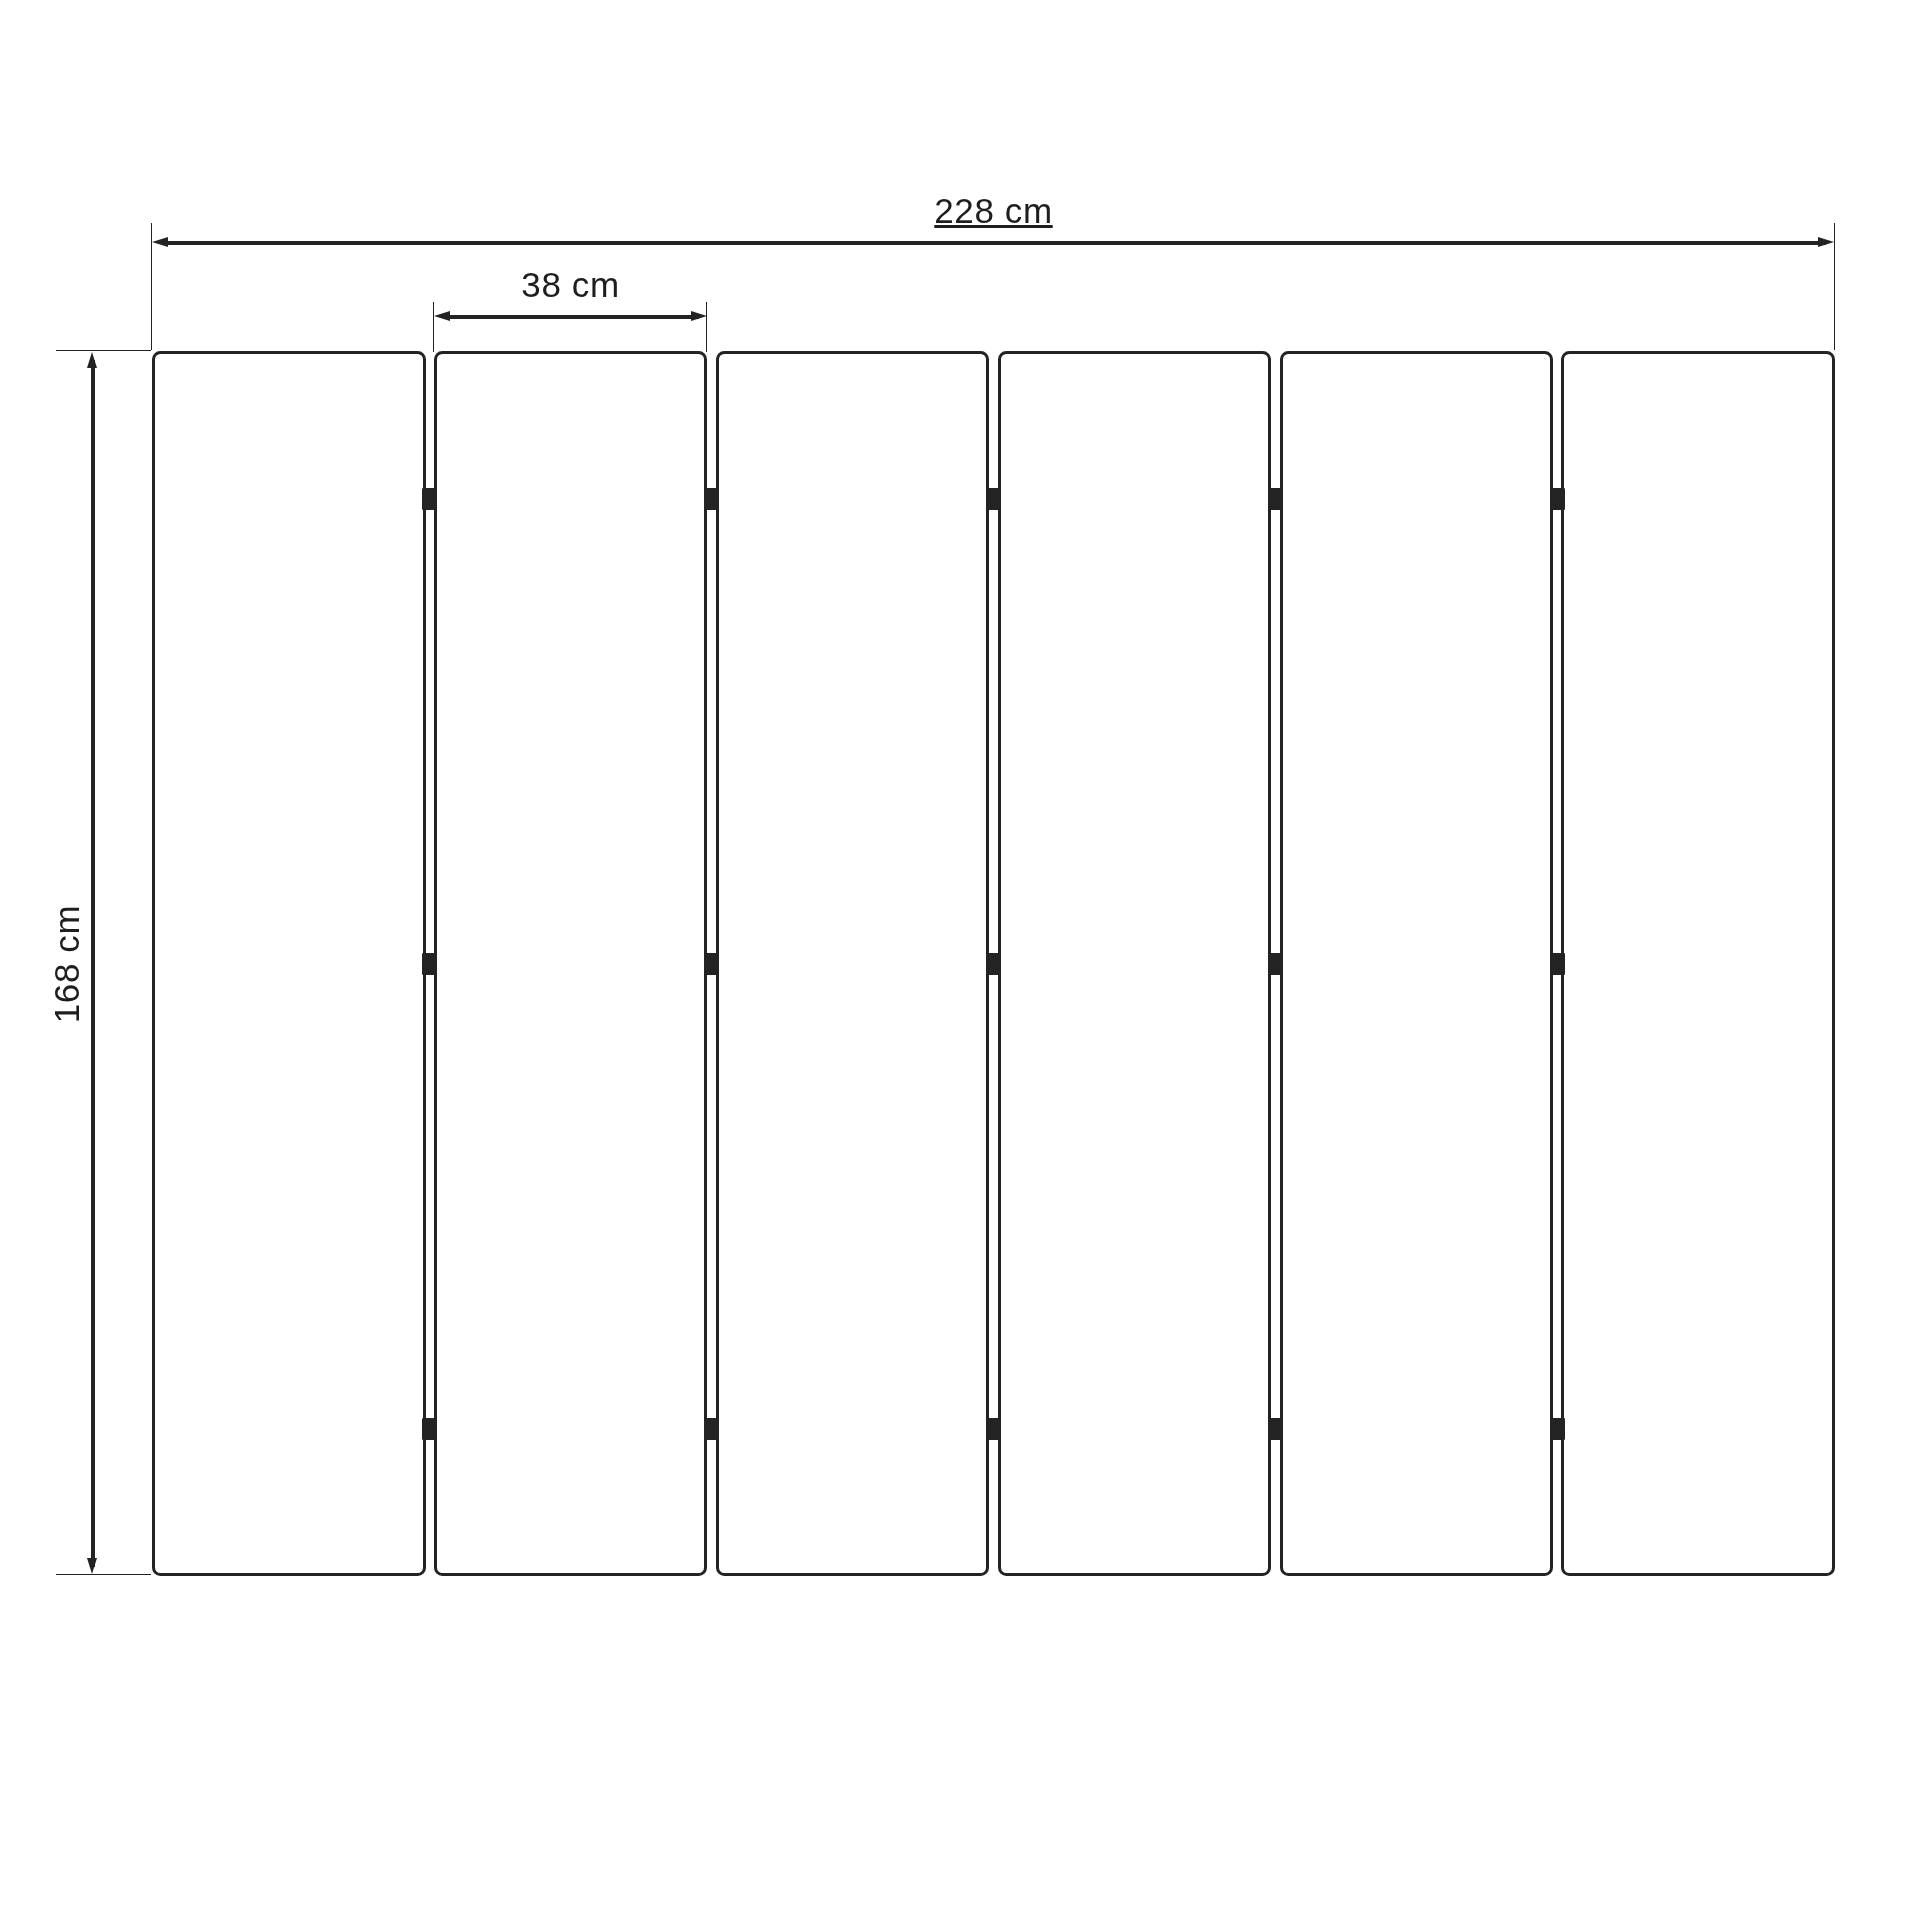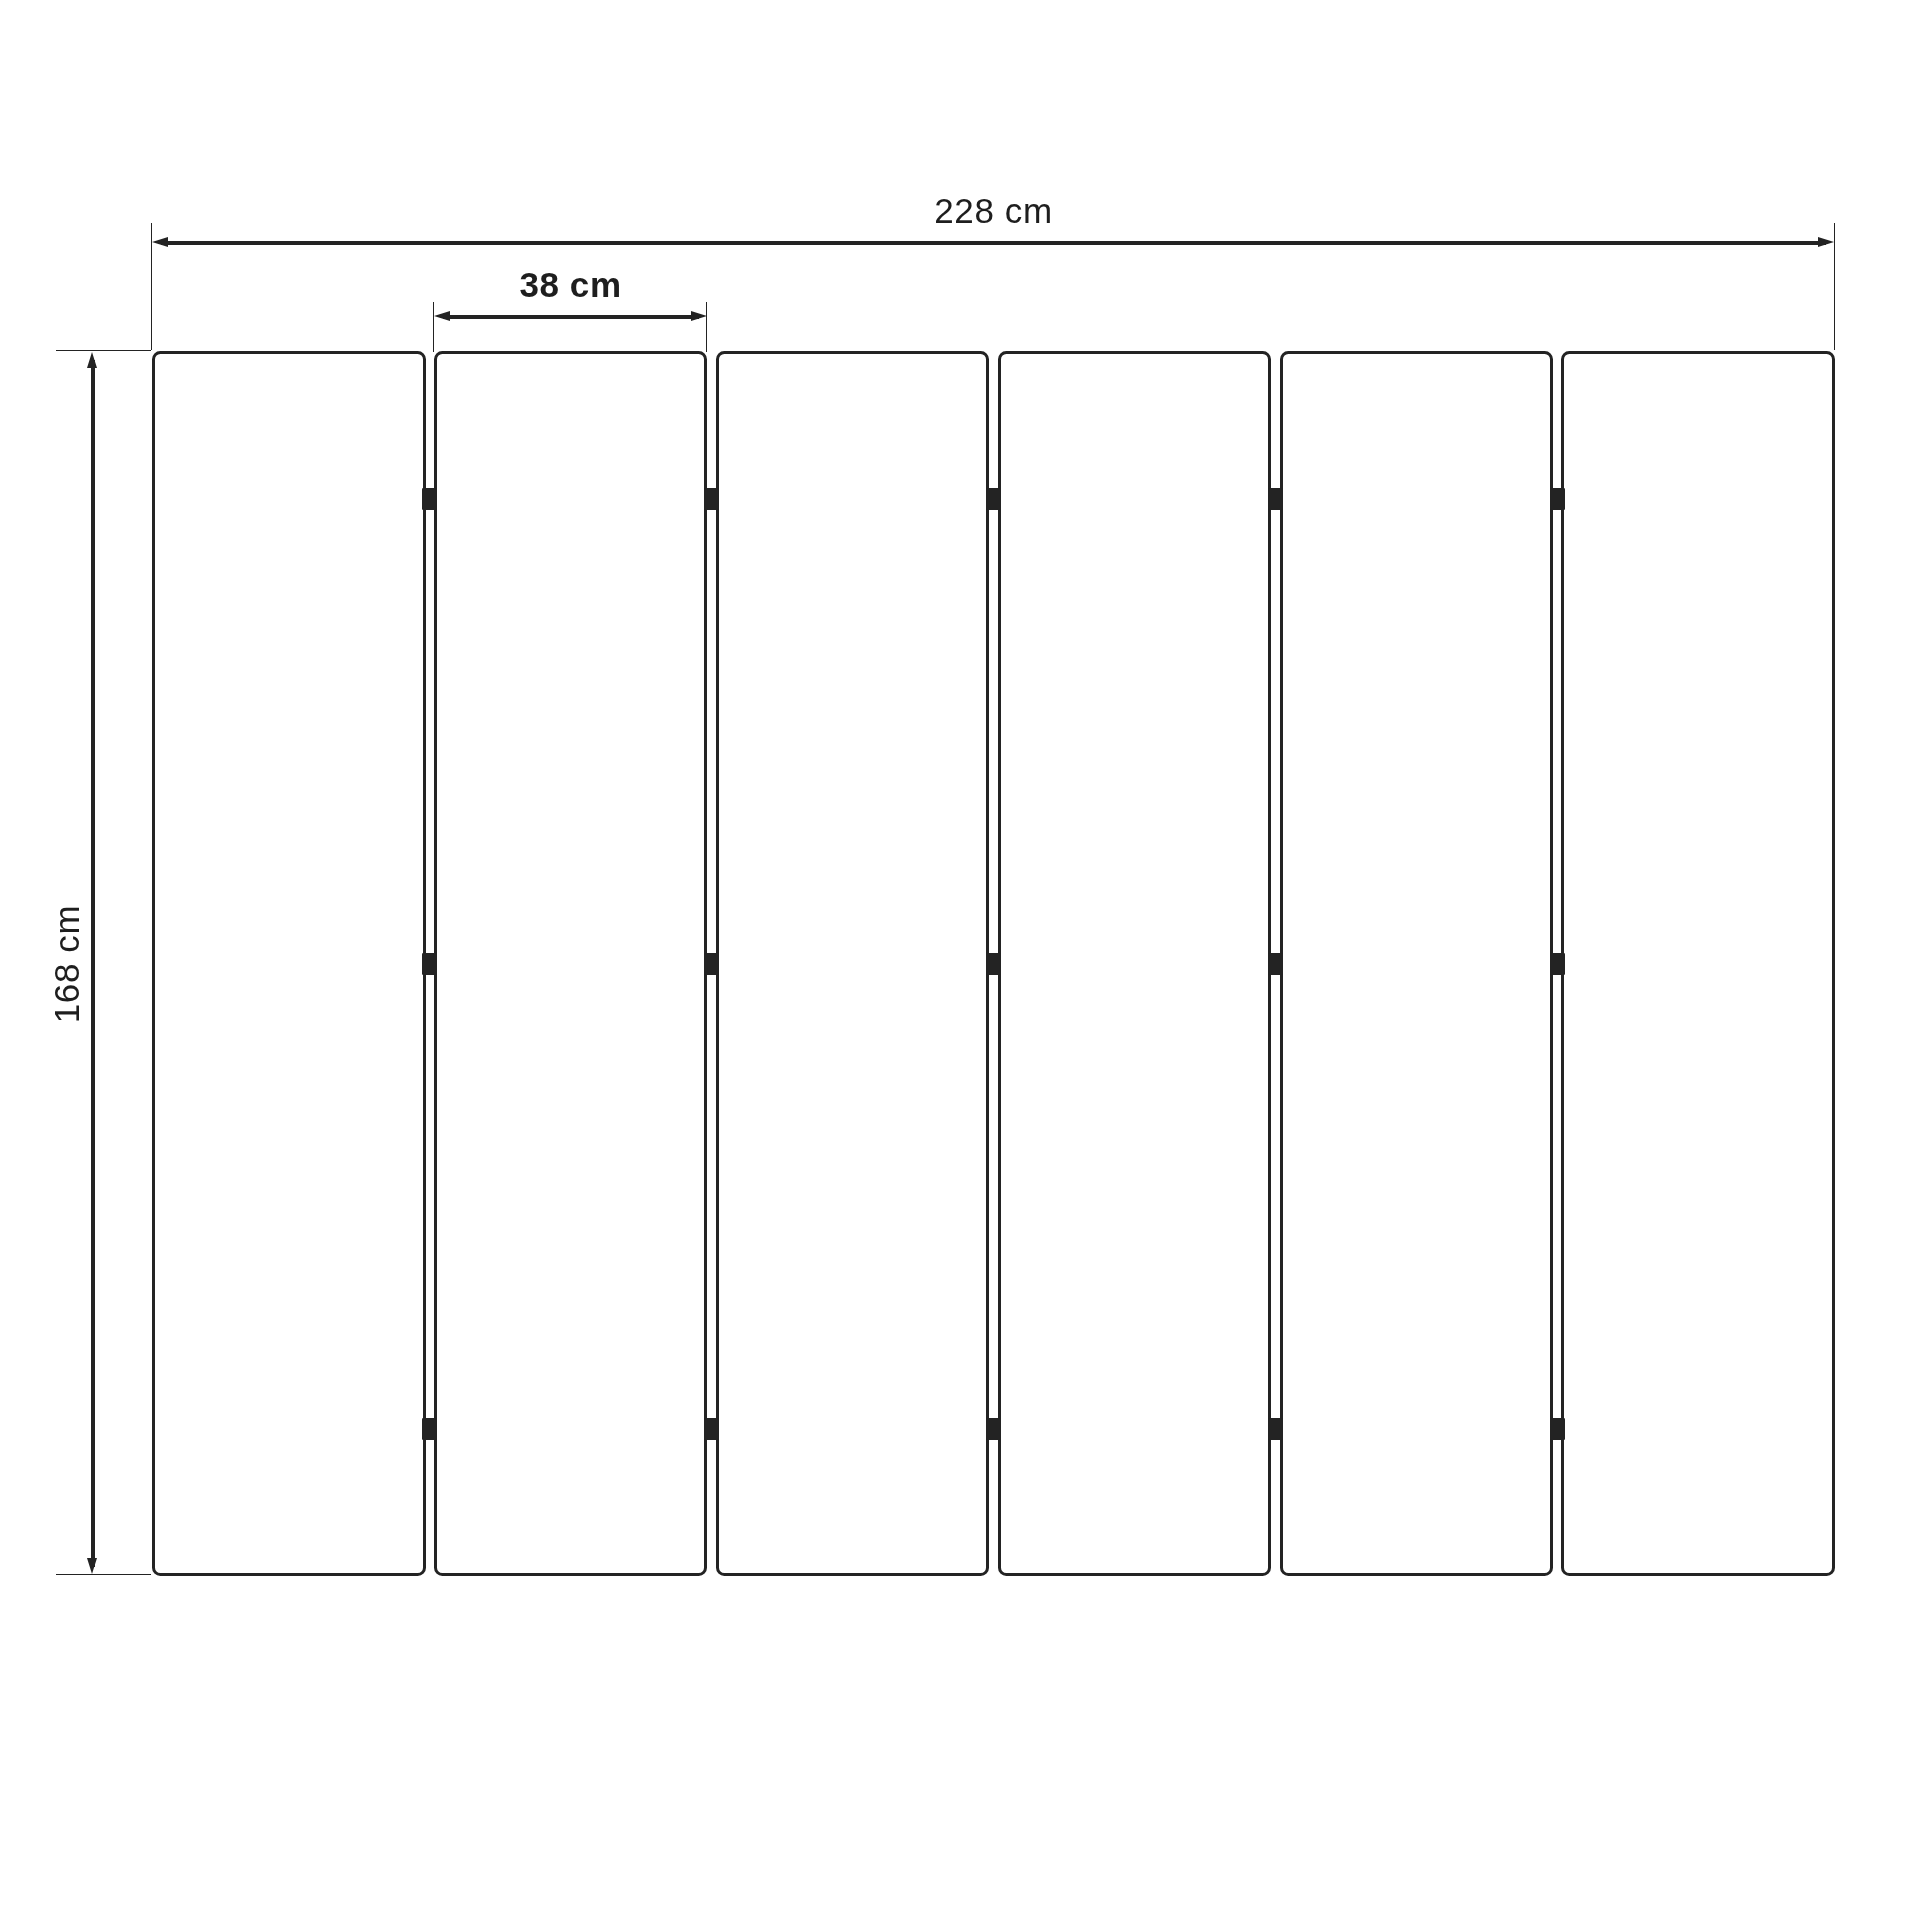--- a/index.html
+++ b/index.html
@@ -49,29 +49,29 @@
     text-align:center;
     white-space:nowrap;
   }
 
   
   .ext-w-left {left:151px;top:223px;width:1.3px;height:127px;}
   .ext-w-right{left:1834px;top:223px;width:1.3px;height:127px;}
   .line-w{left:161px;top:241px;width:1665px;height:3.9px;}
   .arrow-w-left {left:152px;top:237px;border-top:5.8px solid transparent;border-bottom:5.8px solid transparent;border-right:16.7px solid var(--line);}
   .arrow-w-right{left:1818px;top:237px;border-top:5.8px solid transparent;border-bottom:5.8px solid transparent;border-left:16.7px solid var(--line);}
-  .label-w{left:152px;top:191px;width:1683px;}
+  .label-w{left:152px;top:191px;width:1683px;text-decoration:underline;}
 
   
   .ext-p-left {left:433px;top:302px;width:1.3px;height:50px;}
   .ext-p-right{left:706px;top:302px;width:1.3px;height:50px;}
   .line-p{left:443px;top:315px;width:256px;height:3.9px;}
   .arrow-p-left {left:434px;top:311px;border-top:5.8px solid transparent;border-bottom:5.8px solid transparent;border-right:16.7px solid var(--line);}
   .arrow-p-right{left:691px;top:311px;border-top:5.8px solid transparent;border-bottom:5.8px solid transparent;border-left:16.7px solid var(--line);}
-  .label-p{left:433px;top:265px;width:275px;font-weight:bold;}
+  .label-p{left:433px;top:265px;width:275px;}
 
   
   .ext-h-top   {left:56px;top:350px;width:95px;height:1.3px;}
   .ext-h-bottom{left:56px;top:1574px;width:95px;height:1.3px;}
   .line-h{left:91px;top:360px;width:3.9px;height:1207px;}
   .arrow-h-top   {left:87px;top:352px;border-left:5.8px solid transparent;border-right:5.8px solid transparent;border-bottom:16.7px solid var(--line);}
   .arrow-h-bottom{left:87px;top:1558px;border-left:5.8px solid transparent;border-right:5.8px solid transparent;border-top:16.7px solid var(--line);}
   .label-h{
     left:67px;top:964px;
     transform:translate(-50%,-50%) rotate(-90deg);

